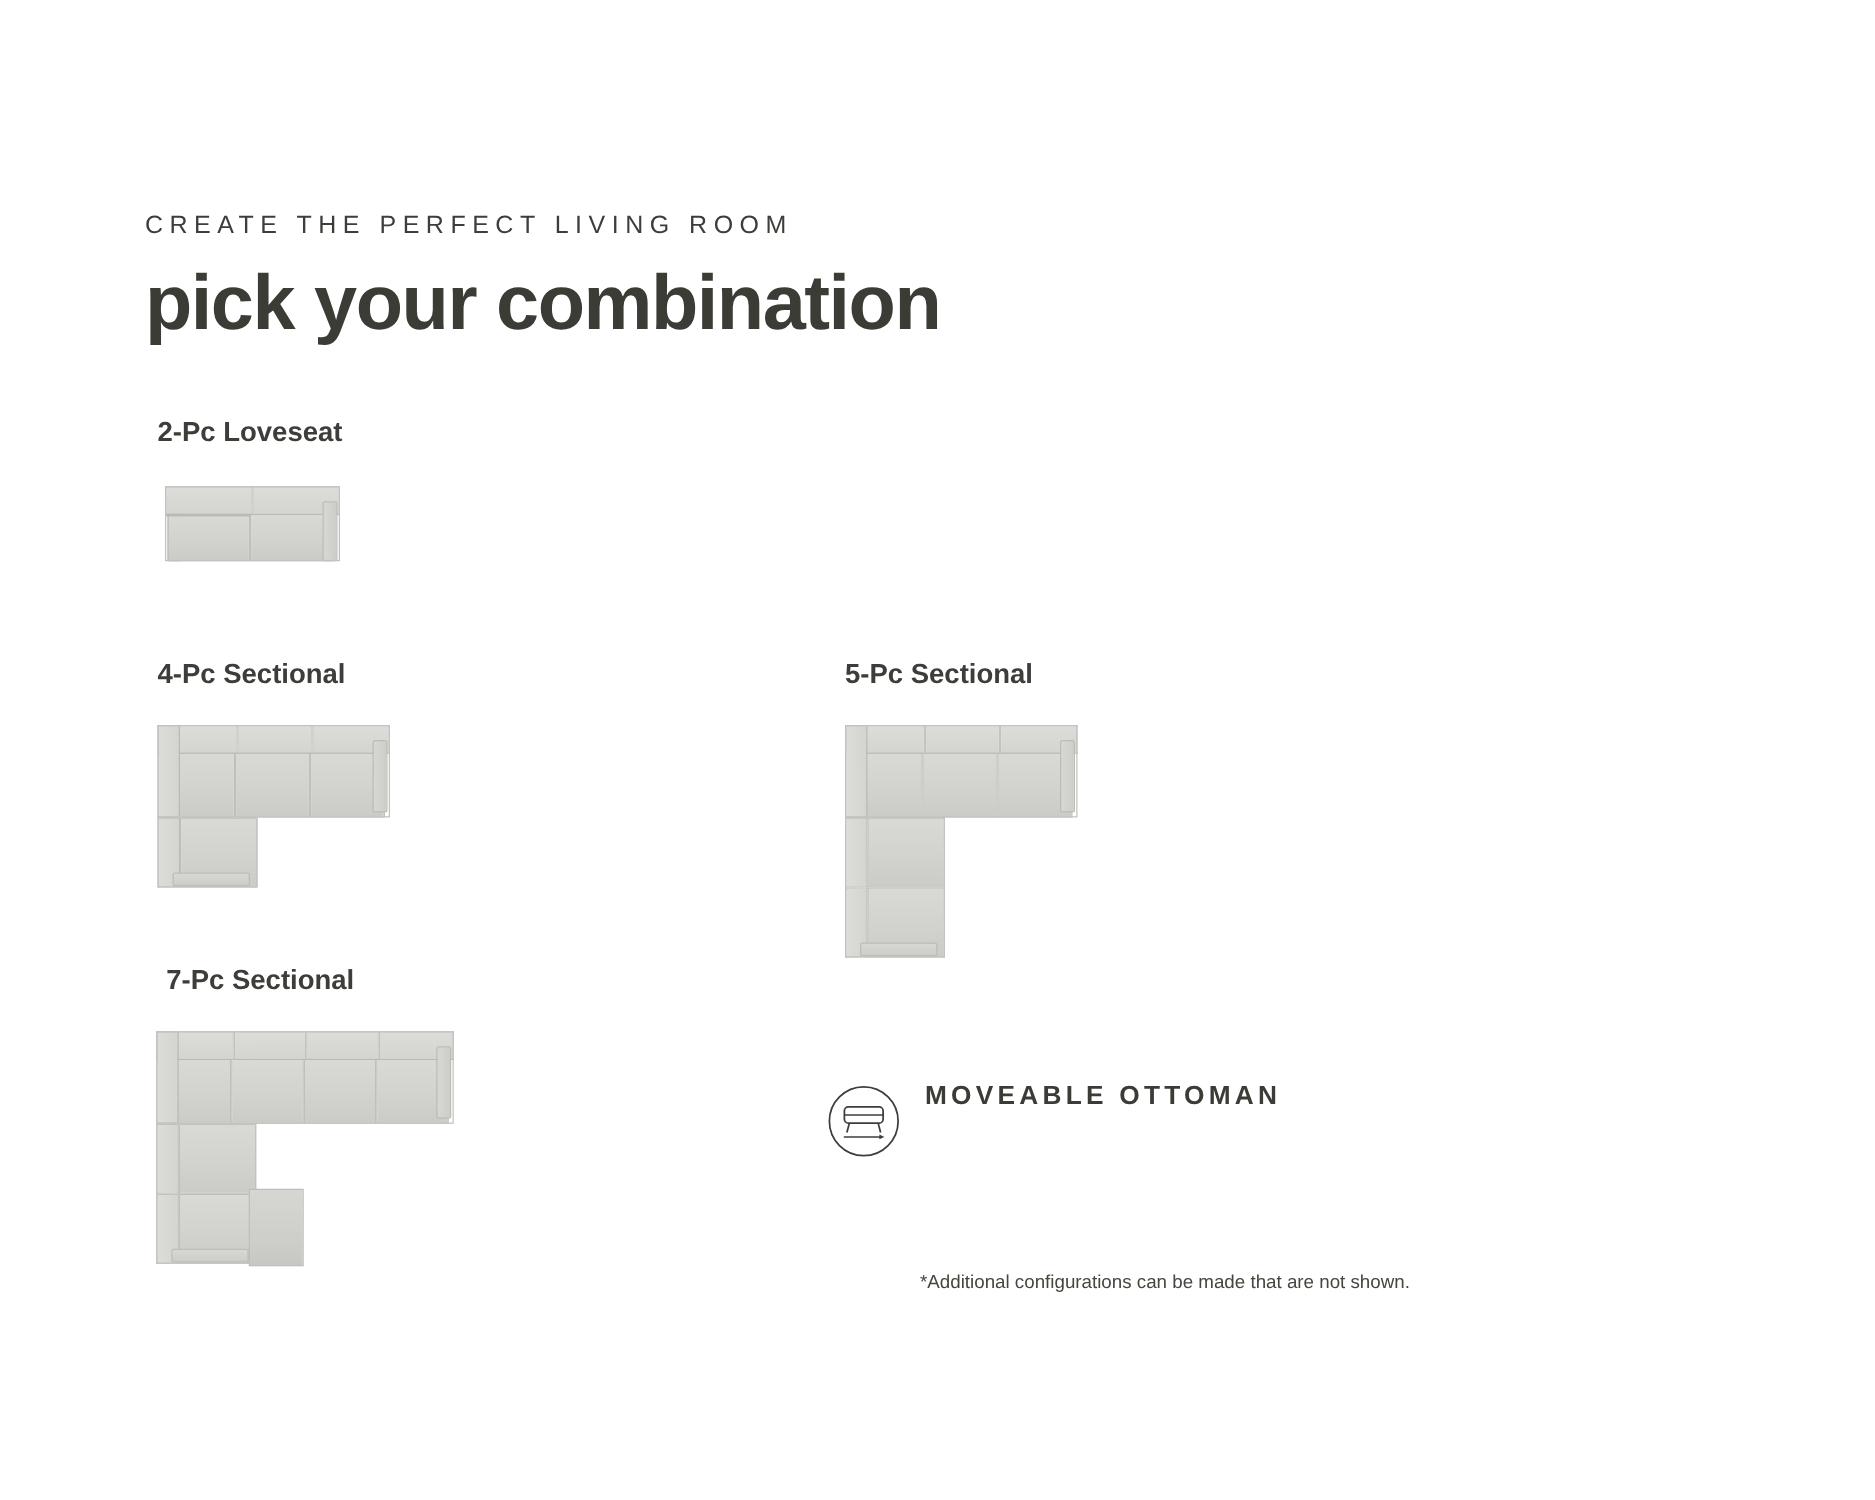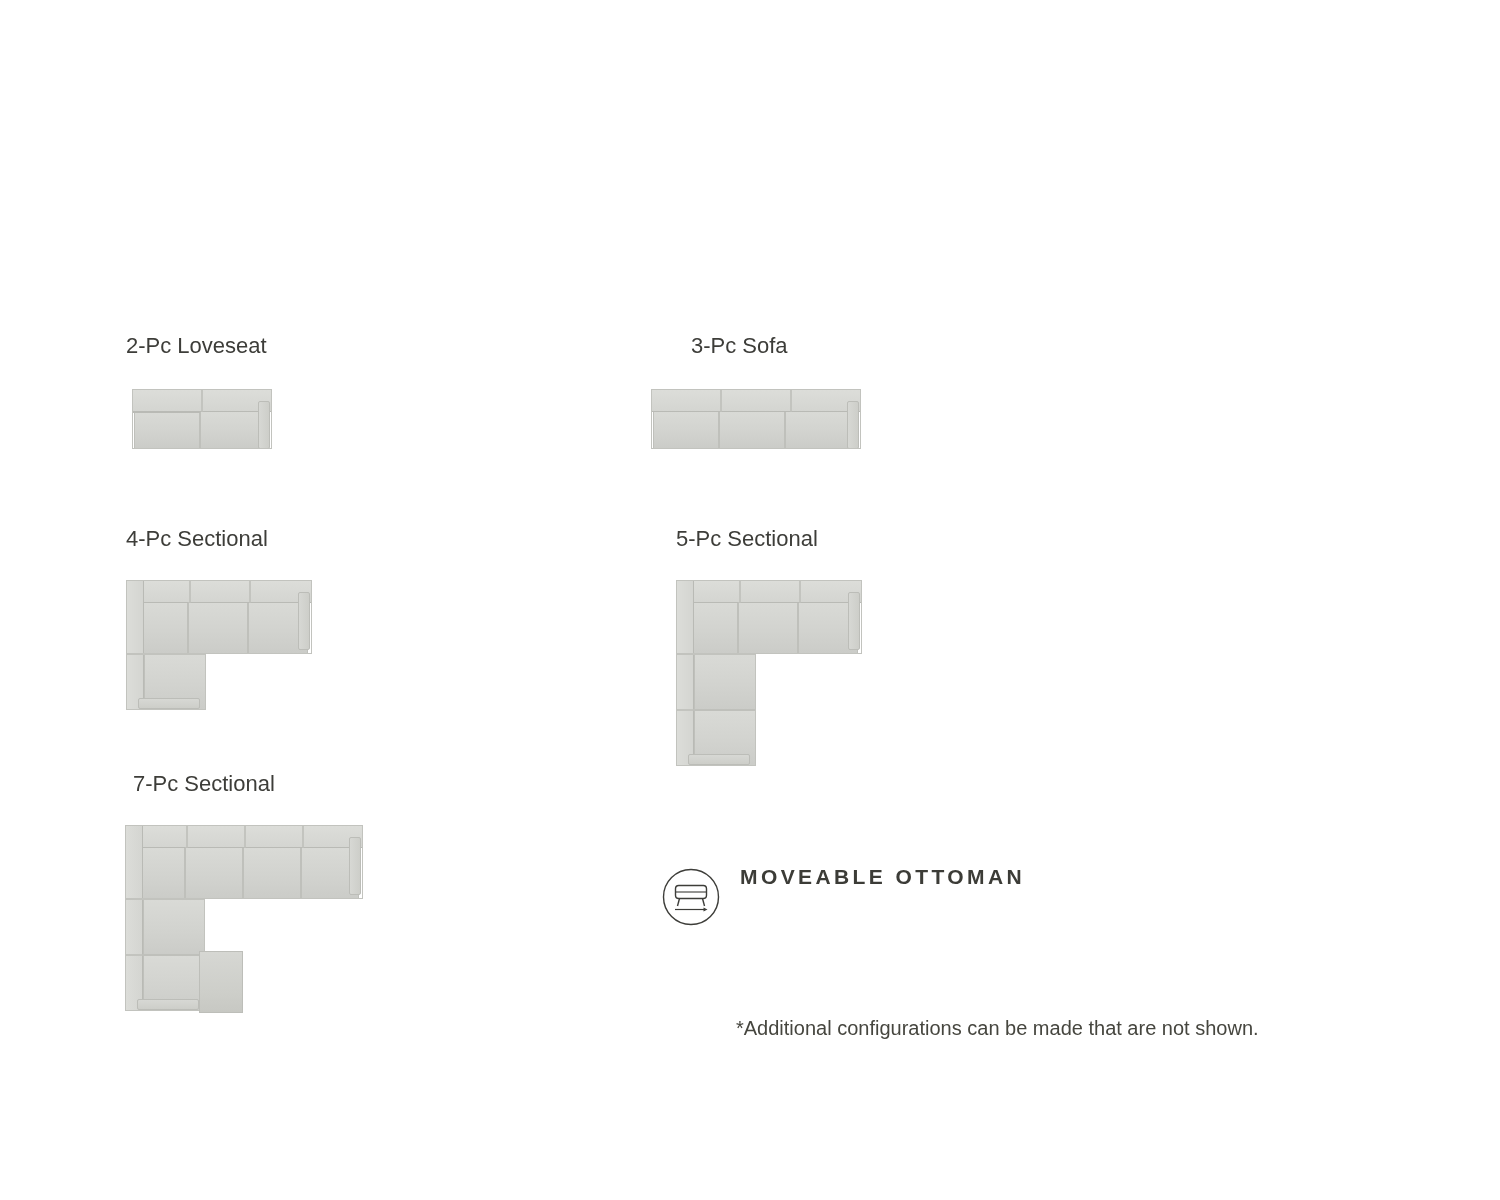--- a/index.html
+++ b/index.html
@@ -27,21 +27,21 @@
     font-size:62px;
     font-weight:bold;
     letter-spacing:-1.2px;
     color:#3c3c37;
     line-height:1;
     margin-top:22px;
     white-space:nowrap;
   }
 
   
-  .combo{position:absolute;}
+  .combo{position:absolute;font-weight:bold;}
   .combo-label{
     font-size:22px;
     color:#3d3d39;
     line-height:1;
     white-space:nowrap;
   }
   .stage{position:relative;margin-top:20px;}
 
   
   .mod{
@@ -93,28 +93,32 @@
   .callout-title{
     font-size:21px;font-weight:bold;letter-spacing:3.4px;
     color:#3c3c37;line-height:1;white-space:nowrap;
   }
   .callout-text{
     font-size:20.5px;color:#3d3d39;line-height:1.52;margin-top:14px;
     max-width:650px;
   }
   .footnote{
     position:absolute;left:736px;top:1018px;
-    font-size:20px;color:#46463f;line-height:1;white-space:nowrap;
+    font-size:15px;color:#46463f;line-height:1;white-space:nowrap;
   }
 </style>
 </head>
 <body>
 
 <div class="page">
 
+  <div class="header">
+    <div class="eyebrow">CREATE THE PERFECT LIVING ROOM</div>
+    <div class="headline">pick your combination</div>
+  </div>
 
   <div class="combo" style="left:126px;top:335px;">
     <div class="combo-label">2-Pc Loveseat</div>
     <div class="stage" style="width:200px;height:95px;">
 
       <div class="mod arm" style="left:8px;top:24px;width:12px;height:48px;"></div>
 
       <div class="mod back" style="left:14px;top:34px;width:60px;height:0px;"></div>
       <div class="mod seat" style="left:8px;top:34px;width:66px;height:38px;"></div>
       <div class="mod back" style="left:8px;top:34px;width:66px;height:0;"></div>
@@ -123,34 +127,20 @@
 
       <div class="mod back" style="left:6px;top:12px;width:70px;height:23px;"></div>
       <div class="mod back" style="left:76px;top:12px;width:70px;height:23px;"></div>
 
       <div class="mod arm" style="left:132px;top:24px;width:12px;height:48px;"></div>
 
       <div class="mod" style="left:6px;top:12px;width:140px;height:60px;background:transparent;border:1px solid #c2c3be;"></div>
     </div>
   </div>
 
-  <div class="combo" style="left:691px;top:335px;">
-    <div class="combo-label">3-Pc Sofa</div>
-    <div class="stage" style="width:230px;height:95px;">
-      <div class="mod arm" style="left:-36px;top:24px;width:12px;height:48px;"></div>
-      <div class="mod seat" style="left:-38px;top:34px;width:66px;height:38px;"></div>
-      <div class="mod seat" style="left:28px;top:34px;width:66px;height:38px;"></div>
-      <div class="mod seat" style="left:94px;top:34px;width:66px;height:38px;"></div>
-      <div class="mod back" style="left:-40px;top:12px;width:70px;height:23px;"></div>
-      <div class="mod back" style="left:30px;top:12px;width:70px;height:23px;"></div>
-      <div class="mod back" style="left:100px;top:12px;width:70px;height:23px;"></div>
-      <div class="mod arm" style="left:156px;top:24px;width:12px;height:48px;"></div>
-      <div class="mod" style="left:-40px;top:12px;width:210px;height:60px;background:transparent;border:1px solid #c2c3be;"></div>
-    </div>
-  </div>
 
 
   <div class="combo" style="left:126px;top:528px;">
     <div class="combo-label">4-Pc Sectional</div>
     <div class="stage" style="width:230px;height:170px;">
 
       <div class="mod seat" style="left:2px;top:32px;width:60px;height:52px;"></div>
       <div class="mod back" style="left:0px;top:10px;width:64px;height:23px;"></div>
       <div class="mod back-v" style="left:0px;top:10px;width:18px;height:74px;"></div>
 

